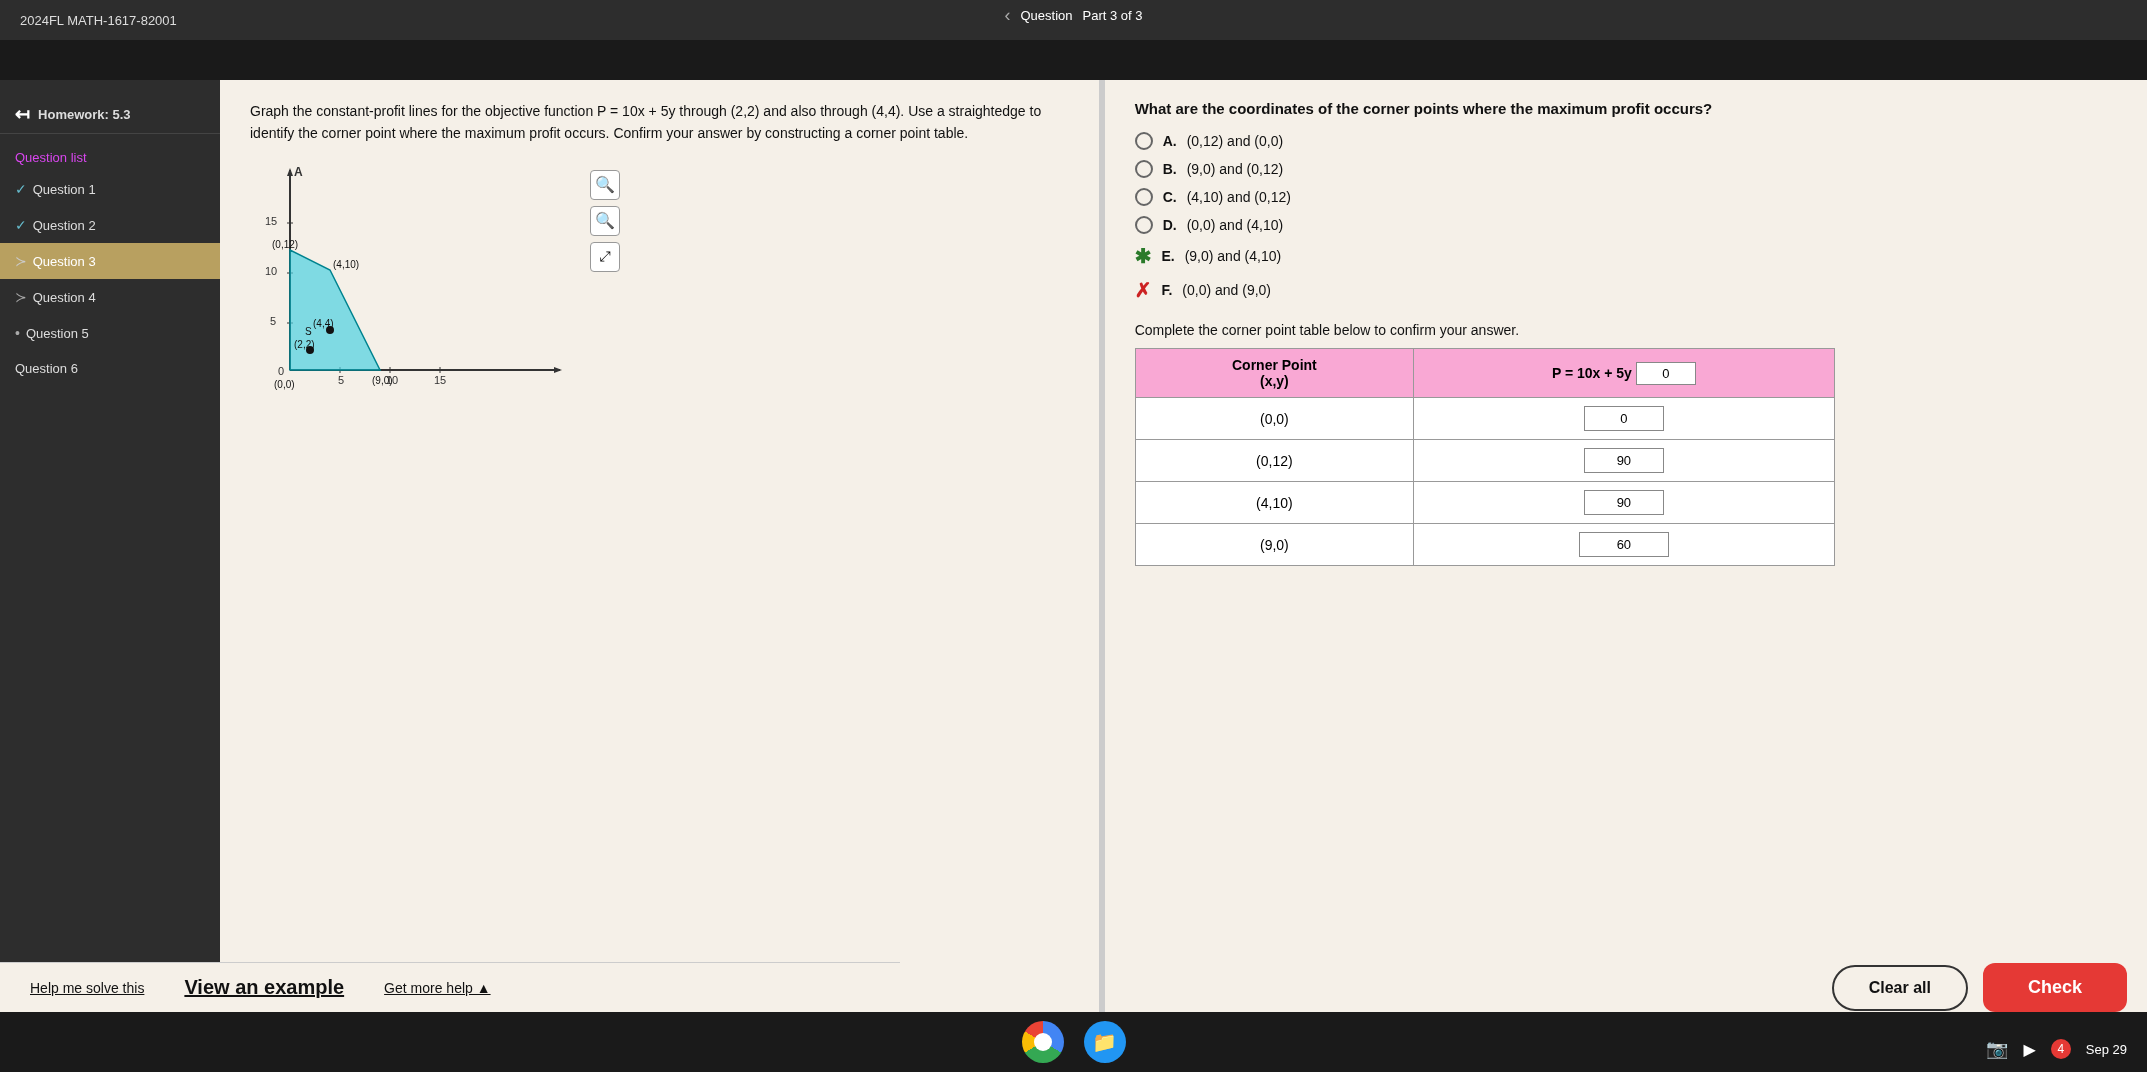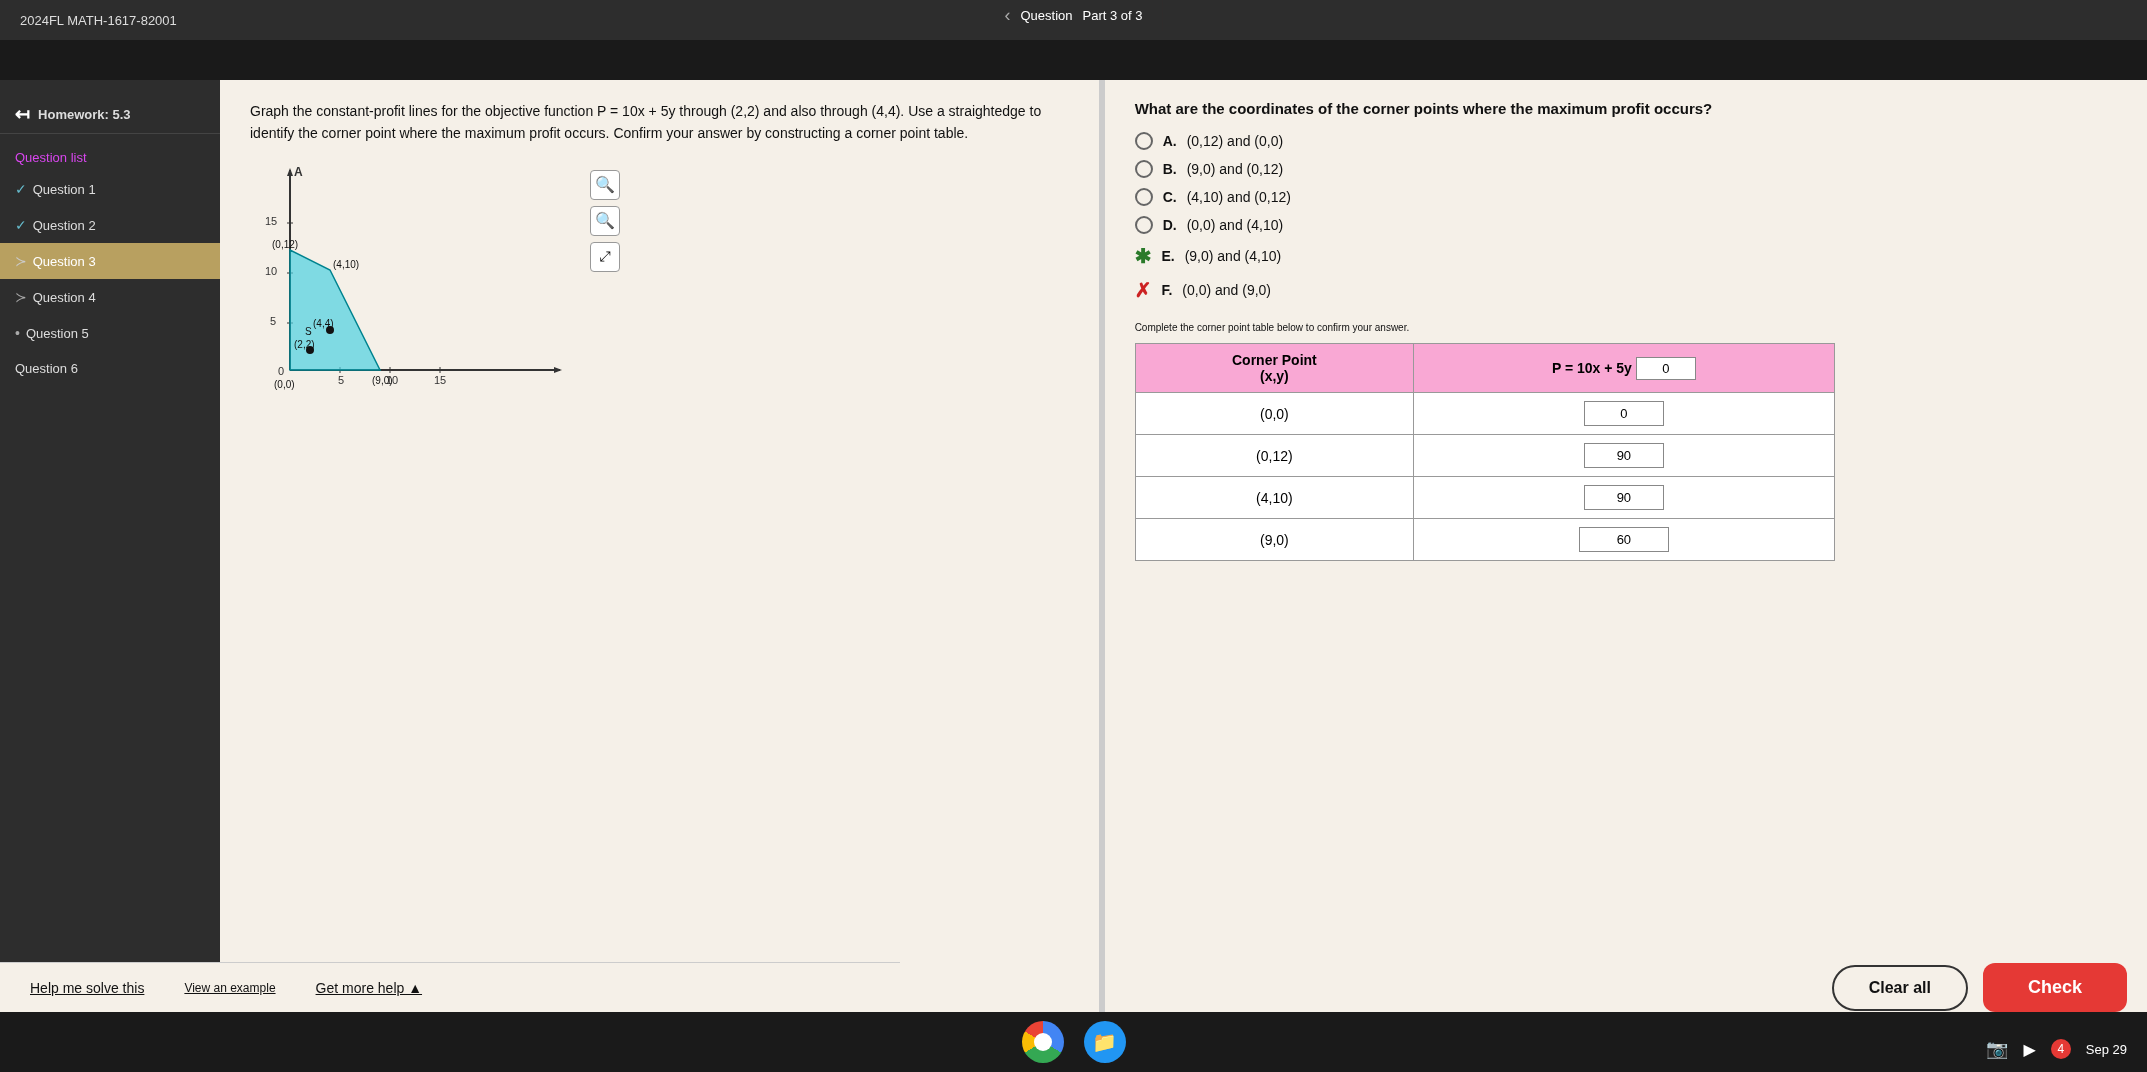--- a/index.html
+++ b/index.html
@@ -148,21 +148,21 @@
       display: flex;
       align-items: center;
       justify-content: center;
     }
 
     
     .table-section {
       margin-top: 20px;
     }
     .table-instruction {
-      font-size: 10px;
+      font-size: 14px;
       margin-bottom: 10px;
       color: #111;
     }
     table.corner-table {
       border-collapse: collapse;
       width: 100%;
       max-width: 700px;
       font-size: 14px;
     }
     table.corner-table th {
@@ -488,21 +488,21 @@
           </tbody>
         </table>
       </div>
 
     </div>
   </div>
 </div>
 
 <div class="bottom-bar" style="position:fixed; bottom:60px; left:0; background:#f5f0e8; height:50px; display:flex; align-items:center; padding:0 30px; gap:40px; border-top:1px solid #ccc; z-index:10; width:900px;">
   <span style="font-size:14px; color:#111; cursor:pointer; text-decoration:underline;">Help me solve this</span>
-  <span style="font-size:12px; color:#111; cursor:pointer; text-decoration:underline;">View an example</span>
+  <span style="font-size:20px; color:#111; cursor:pointer; text-decoration:underline;font-weight:bold;">View an example</span>
   <span style="font-size:14px; color:#111; cursor:pointer; text-decoration:underline;">Get more help ▲</span>
 </div>
 
 <div class="action-buttons">
   <button class="clear-all-btn">Clear all</button>
   <button class="check-btn">Check</button>
 </div>
 
 <div class="taskbar">
   <div class="taskbar-icon chrome-icon">

